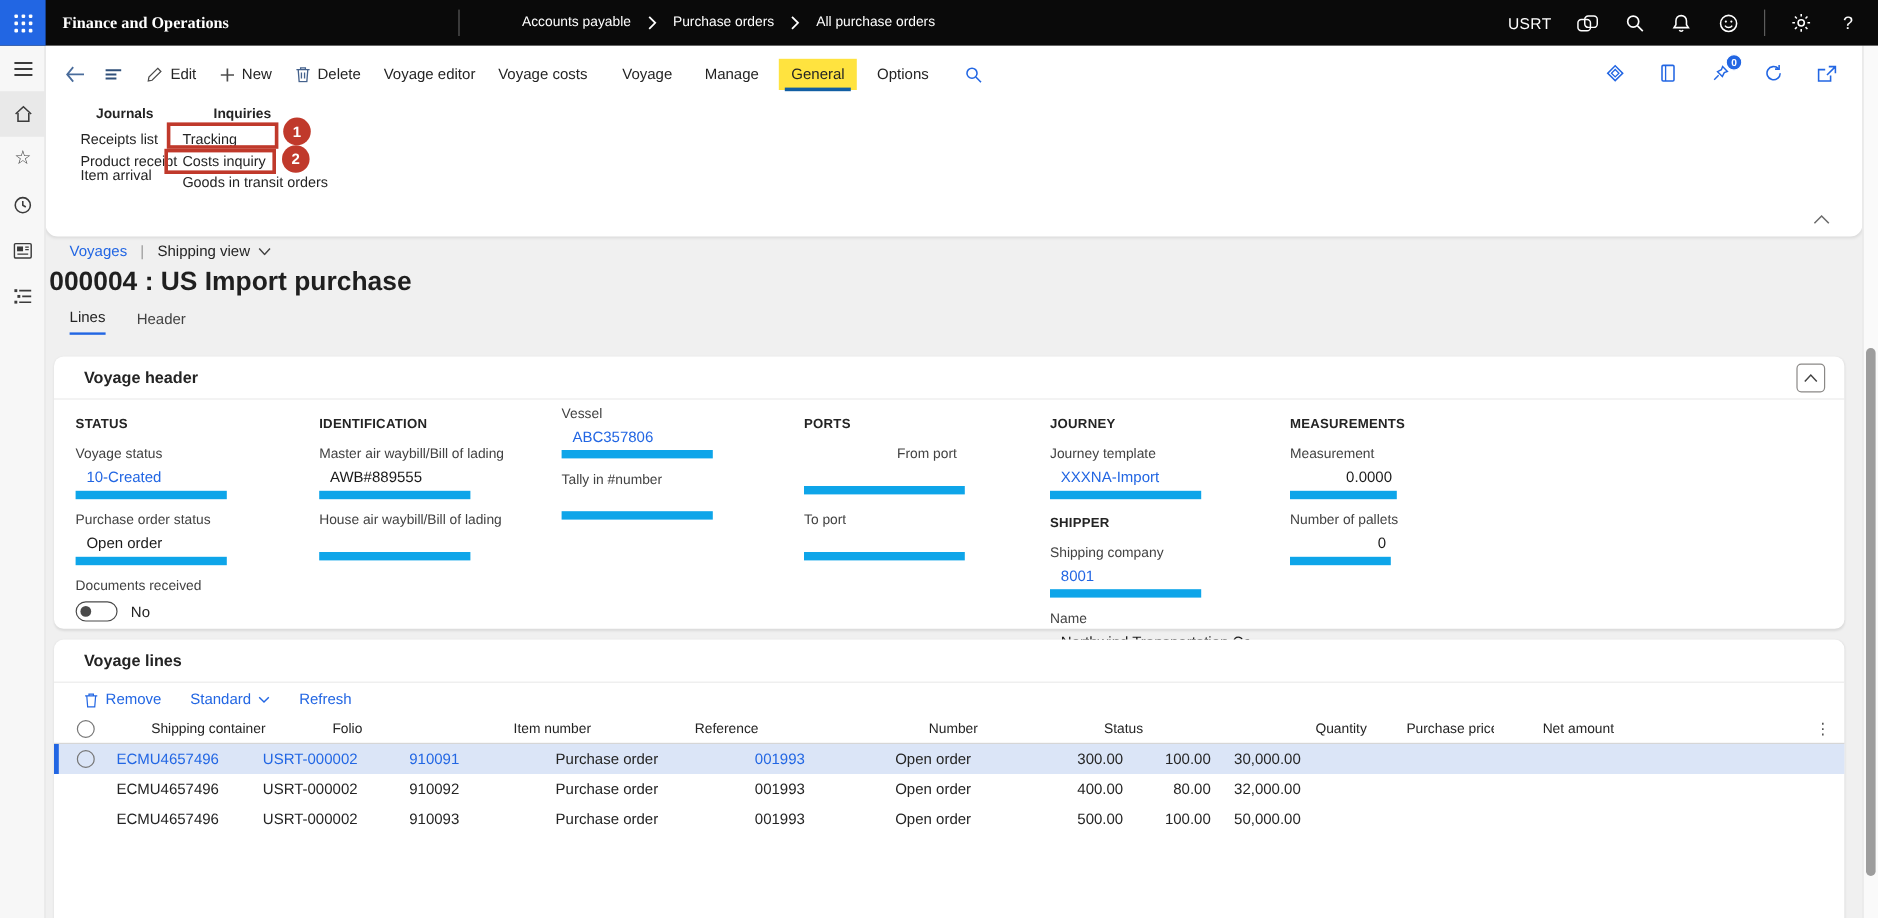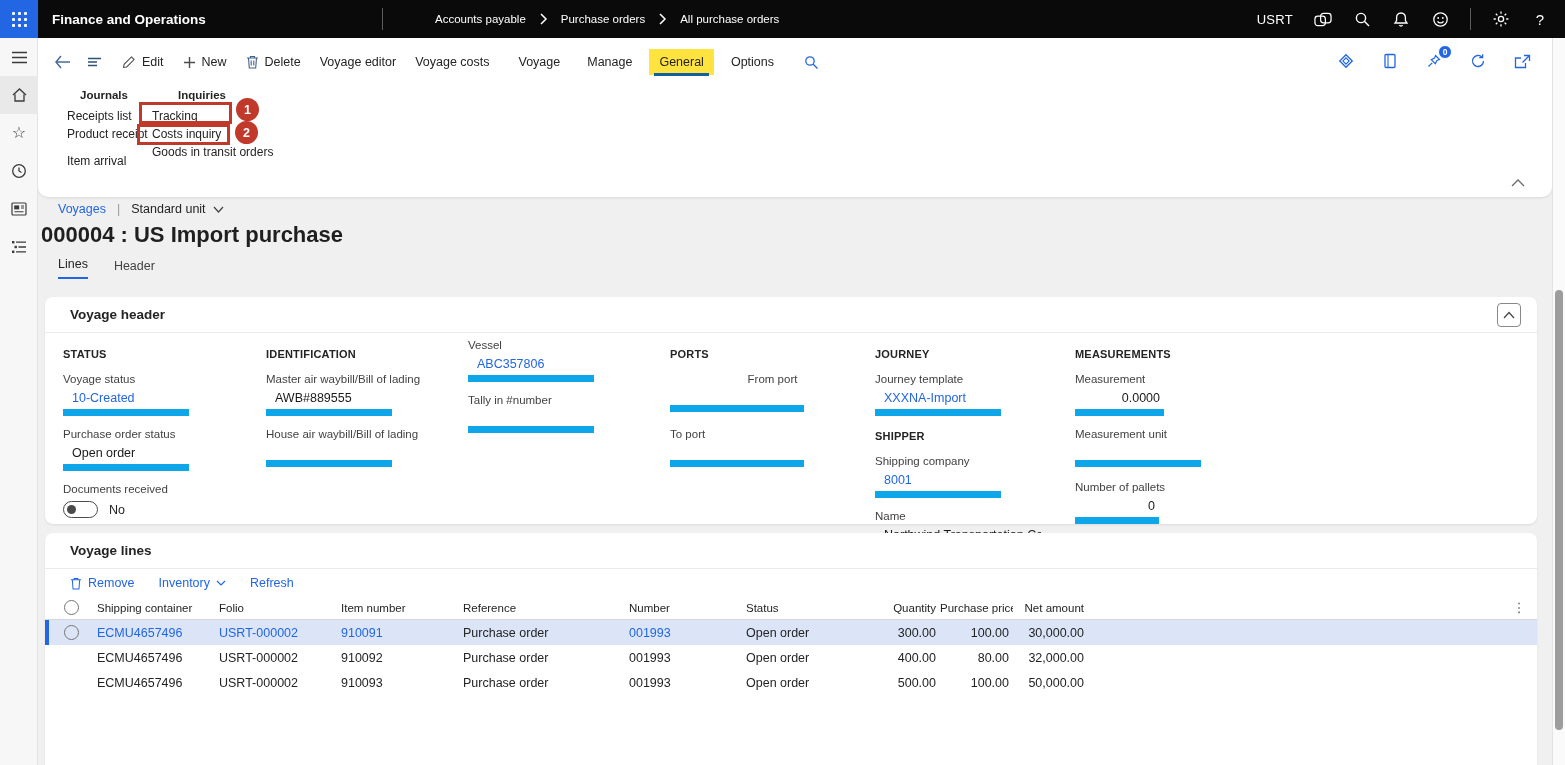--- a/index.html
+++ b/index.html
@@ -10,21 +10,21 @@
     font-size:12.5px;
   }
   svg { display:block; }
 
   
   .topbar { position:absolute; top:0; left:0; width:1565px; height:38px;
     background:#0a0a0a; color:#fff; display:flex; align-items:center; z-index:30; }
   .waffle { width:38px; height:38px; background:#2266E3; display:flex; align-items:center; justify-content:center; cursor:pointer; }
   .waffle-grid { display:grid; grid-template-columns:repeat(3,3px); grid-gap:3px; }
   .waffle-grid i { width:3px; height:3px; background:#fff; border-radius:1px; }
-  .app-title { font-weight:bold; font-size:13.5px; margin-left:14px; width:330px; }
+  .app-title { font-weight:bold; font-size:13.5px; margin-left:14px; width:330px;font-family:Liberation Serif, serif; }
   .tb-divider { width:1px; height:22px; background:#5c5c5c; }
   .breadcrumb { display:flex; align-items:center; margin-left:52px; font-size:11.5px; }
   .breadcrumb .crumb { cursor:pointer; }
   .breadcrumb .sep { margin:0 13px; }
   .tb-right { margin-left:auto; display:flex; align-items:center; gap:21px; padding-right:16px; }
   .tb-user { font-size:13px; cursor:pointer; letter-spacing:.3px; }
   .tb-icon { width:18px; height:18px; display:flex; align-items:center; justify-content:center; cursor:pointer; color:#fff; }
   .tb-help { font-size:15px; }
 
   
@@ -102,21 +102,21 @@
   .toggle-row { display:flex; align-items:center; gap:11px; margin-top:3px; }
   .toggle { width:35px; height:17px; border:1px solid #4a4a4a; border-radius:9px; position:relative; cursor:pointer; background:#fff; }
   .toggle .knob { position:absolute; left:3px; top:3px; width:9px; height:9px; border-radius:50%; background:#4a4a4a; }
 
   
   .vl-panel { top:533px; height:232px; border-radius:8px 8px 0 0; }
   .vl-toolbar { display:flex; align-items:center; gap:24px; padding:7px 16px 6px 25px; color:#2266E3; font-size:12.5px; }
   .vl-tool { display:flex; align-items:center; gap:6px; cursor:pointer; }
   .grid { width:100%; }
   .g-row { display:flex; align-items:center; height:25px; position:relative; }
-  .g-head { height:24px; border-bottom:1px solid #d6d6d6; font-size:11.5px; color:#242424; }
+  .g-head { height:24px; border-bottom:1px solid #d6d6d6; font-size:11.5px; color:#242424;gap:29px; }
   .g-row.selected { background:#DBE5F7; }
   .g-row.selected::before { content:''; position:absolute; left:0; top:0; bottom:0; width:4px; background:#2266E3; }
   .cell { flex:0 0 auto; padding-right:8px; white-space:nowrap; overflow:hidden; }
   .c-radio { width:52px; display:flex; justify-content:center; padding:0; }
   .radio { width:15px; height:15px; border:1px solid #767676; border-radius:50%; background:transparent; cursor:pointer; }
   .c1 { width:122px; } .c2 { width:122px; } .c3 { width:122px; } .c4 { width:166px; }
   .c5 { width:117px; } .c6 { width:104px; }
   .c7 { width:90px; text-align:right; padding-right:4px; }
   .c8 { width:73px; text-align:right; padding-right:4px; }
   .c9 { width:75px; text-align:right; padding-right:4px; }
@@ -317,21 +317,21 @@
       <svg width="17" height="15" viewBox="0 0 17 15">
           <path d="M7 4H1.5v9.5h10V9" fill="none" stroke="#2266E3" stroke-width="1.3"></path>
           <path d="M10 1.5h5.5V7M15.5 1.5L8.5 8.5" fill="none" stroke="#2266E3" stroke-width="1.3"></path>
         </svg>
     </span>
   </div>
 
   <div class="fly fly-h" style="left:42px; top:51px;">Journals</div>
   <div class="fly fly-item" style="left:29px; top:71px;">Receipts list</div>
   <div class="fly fly-item" style="left:29px; top:89px;">Product receipt</div>
-  <div class="fly fly-item" style="left:29px; top:116px;">Item arrival</div>
+  <div class="fly fly-item" style="left:29px; top:101px;">Item arrival</div>
 
   <div class="fly fly-h" style="left:140px; top:51px;">Inquiries</div>
   <div class="fly fly-item" style="left:114px; top:71px;">Tracking</div>
   <div class="fly fly-item" style="left:114px; top:89px;">Costs inquiry</div>
   <div class="fly fly-item" style="left:114px; top:107px;">Goods in transit orders</div>
 
   <div class="anno-box" style="left:101px; top:64px; width:93px; height:22px;"></div>
   <div class="anno-dot" style="left:198px; top:60px;">1</div>
   <div class="anno-box" style="left:99px; top:86px; width:93px; height:21px;"></div>
   <div class="anno-dot" style="left:197px; top:83px;">2</div>
@@ -340,21 +340,21 @@
     <svg width="16" height="10" viewBox="0 0 16 10">
         <path d="M2 8l6-6 6 6" fill="none" stroke="#6b6b6b" stroke-width="1.3"></path>
       </svg>
   </span>
 </div>
 
 <div class="nav-row">
   <span class="link">Voyages</span>
   <span class="nav-sep">|</span>
   <span class="view-sel">
-    <span>Standard unit</span>
+    <span>Shipping view</span>
     <svg width="11" height="7" viewBox="0 0 11 7">
         <path d="M1 1l4.5 5L10 1" fill="none" stroke="#424242" stroke-width="1.2"></path>
       </svg>
   </span>
 </div>
 <div class="page-title">000004 : US Import purchase</div>
 <div class="page-tabs">
   <span class="pg-tab active">Lines</span>
   <span class="pg-tab">Header</span>
 </div>
@@ -441,24 +441,20 @@
         <div class="lbl">Name</div>
         <div class="val w-name">Northwind Transportation Com...</div>
       </div>
     </div>
 
     <div class="vh-col vh-c6">
       <div class="vh-group-title">MEASUREMENTS</div>
       <div class="vh-field">
         <div class="lbl">Measurement</div>
         <div class="val num w-meas">0.0000</div>
-      </div>
-      <div class="vh-field" style="margin-bottom:14px;">
-        <div class="lbl">Measurement unit</div>
-        <div class="val w-unit"></div>
       </div>
       <div class="vh-field">
         <div class="lbl">Number of pallets</div>
         <div class="val num w-pal">0</div>
       </div>
     </div>
 
   </div>
 </div>
 
@@ -469,21 +465,21 @@
   <div class="vl-toolbar">
     <span class="vl-tool">
       <span>
         <svg width="12" height="13" viewBox="0 0 13 14">
             <path d="M1 3h11M4.5 3V1.5h4V3M2.5 3l.8 10h6.4l.8-10" fill="none" stroke="#2266E3" stroke-width="1.1"></path>
           </svg>
       </span>
       <span>Remove</span>
     </span>
     <span class="vl-tool">
-      <span>Inventory</span>
+      <span>Standard</span>
       <svg width="10" height="6" viewBox="0 0 10 6">
           <path d="M1 1l4 4 4-4" fill="none" stroke="#2266E3" stroke-width="1.2"></path>
         </svg>
     </span>
     <span class="vl-tool">Refresh</span>
   </div>
 
   <div class="grid">
     <div class="g-row g-head">
       <span class="cell c-radio">

